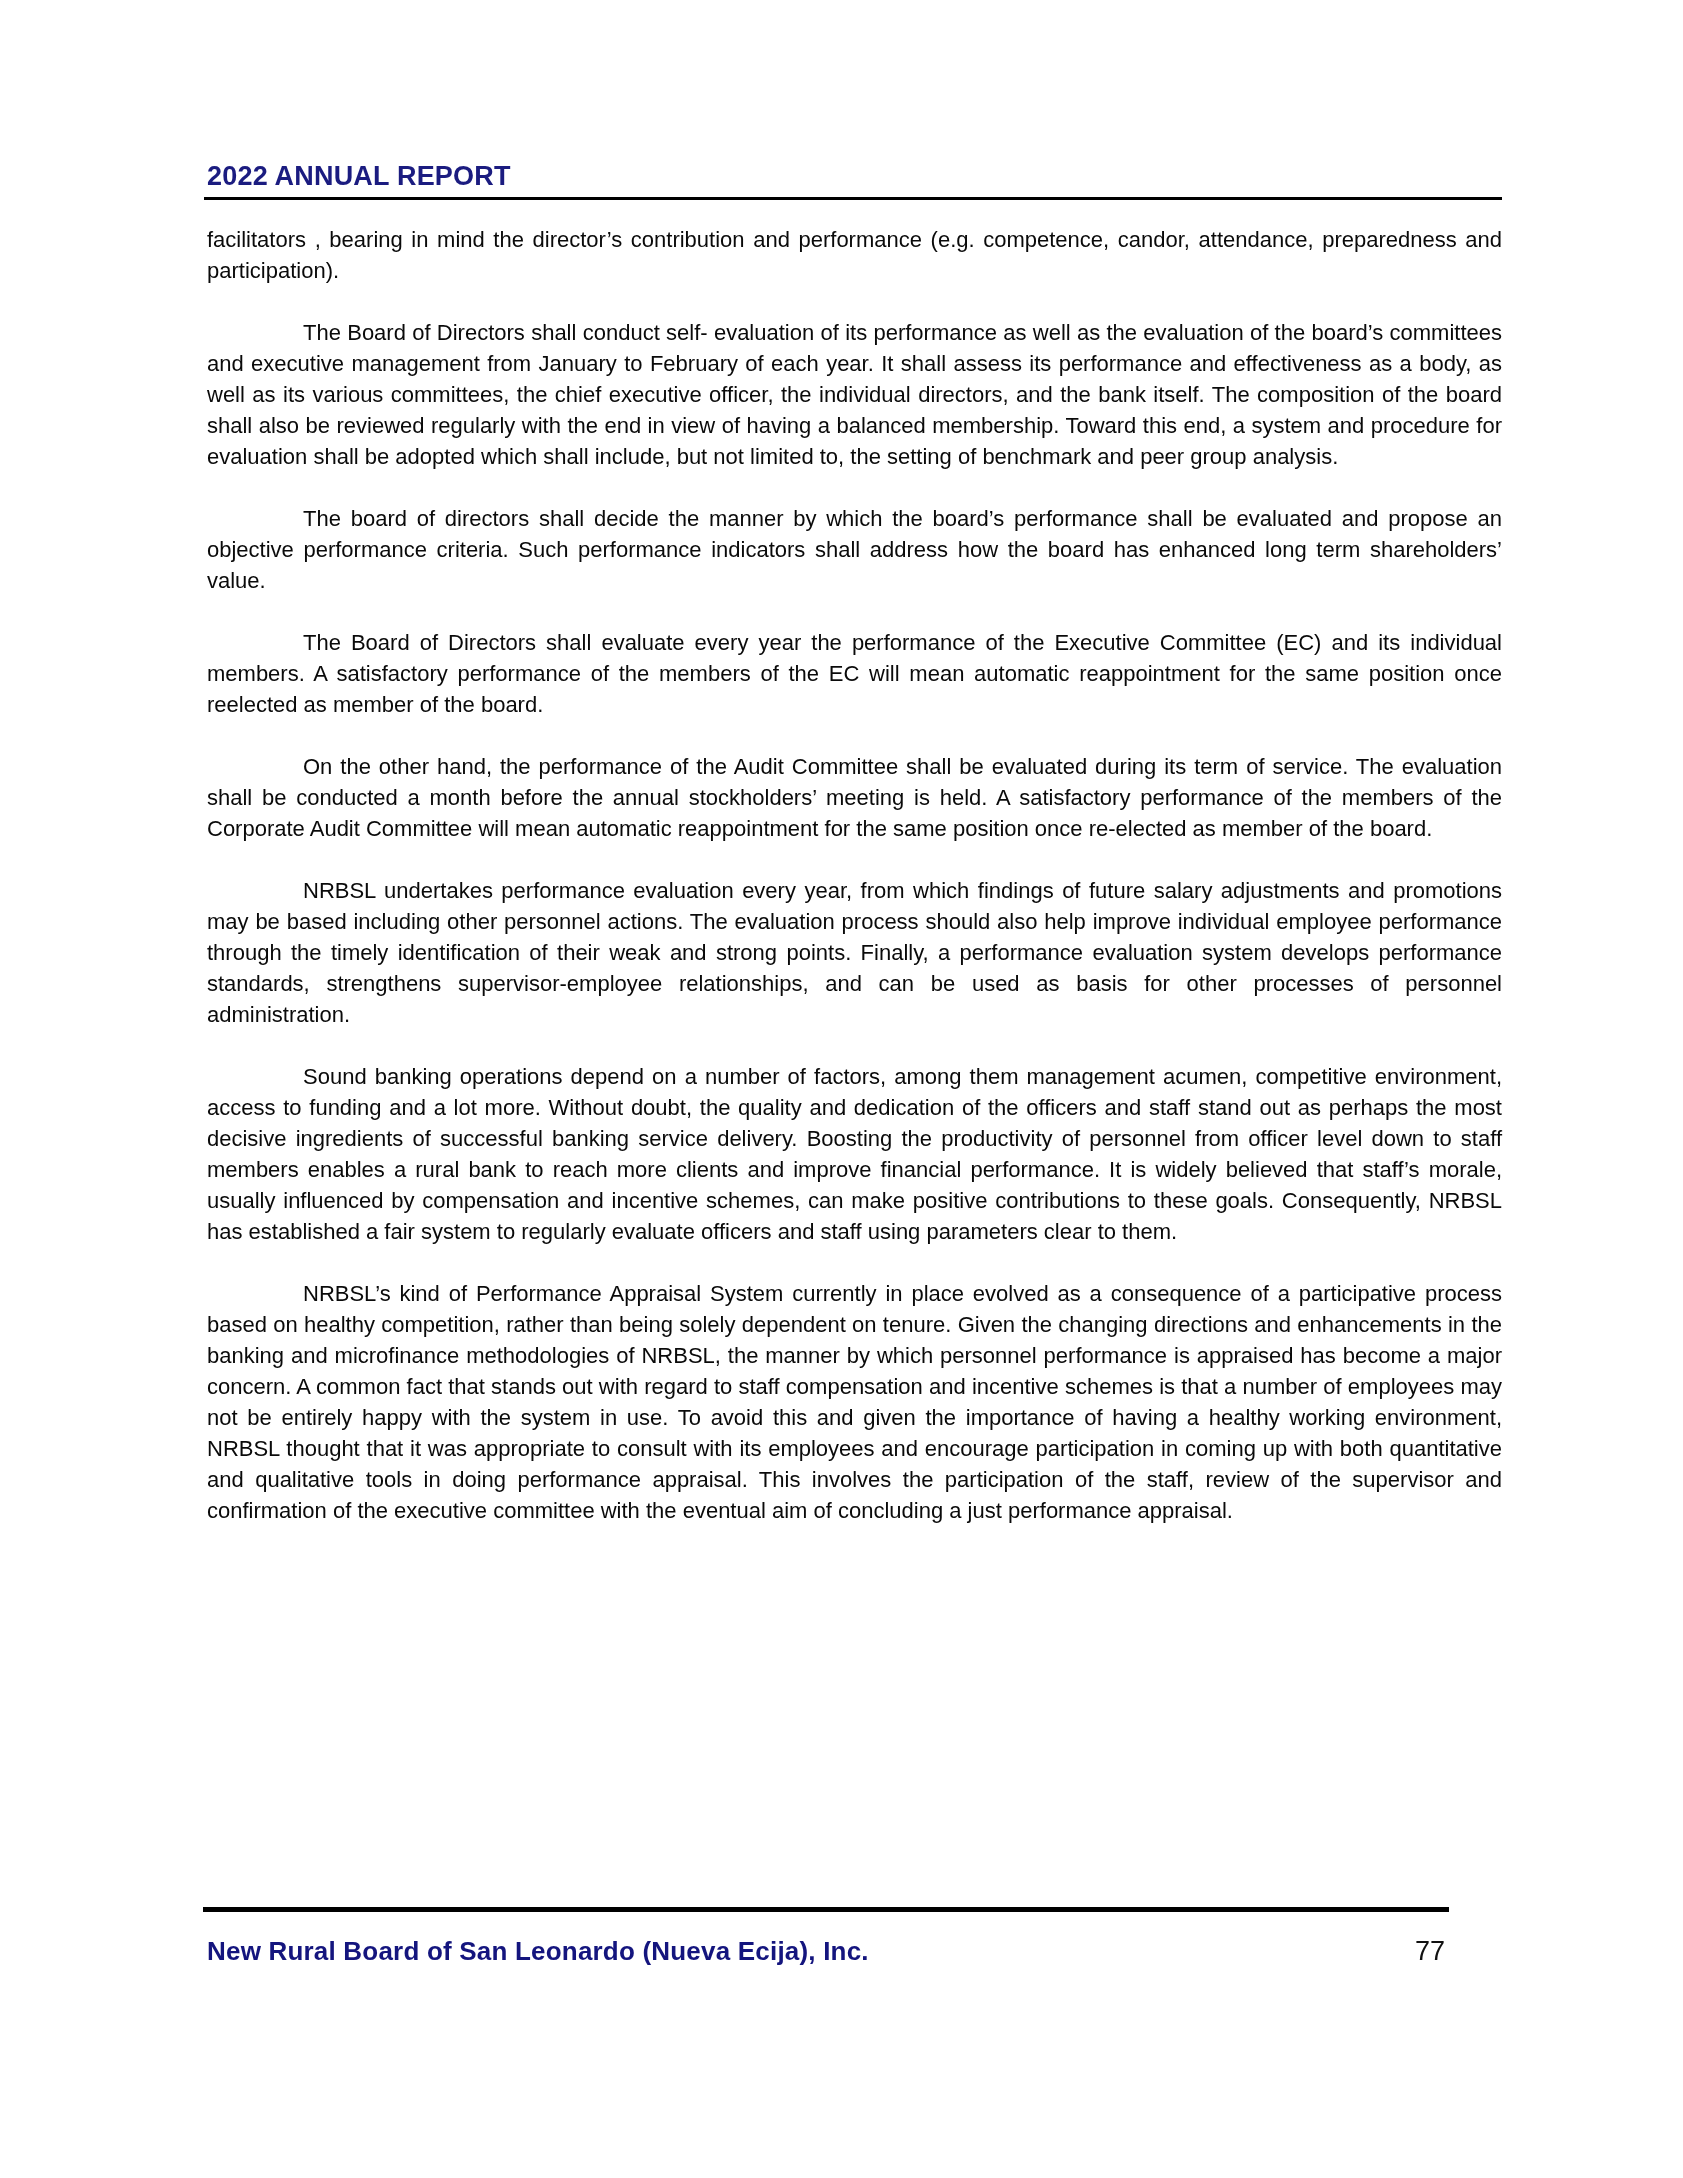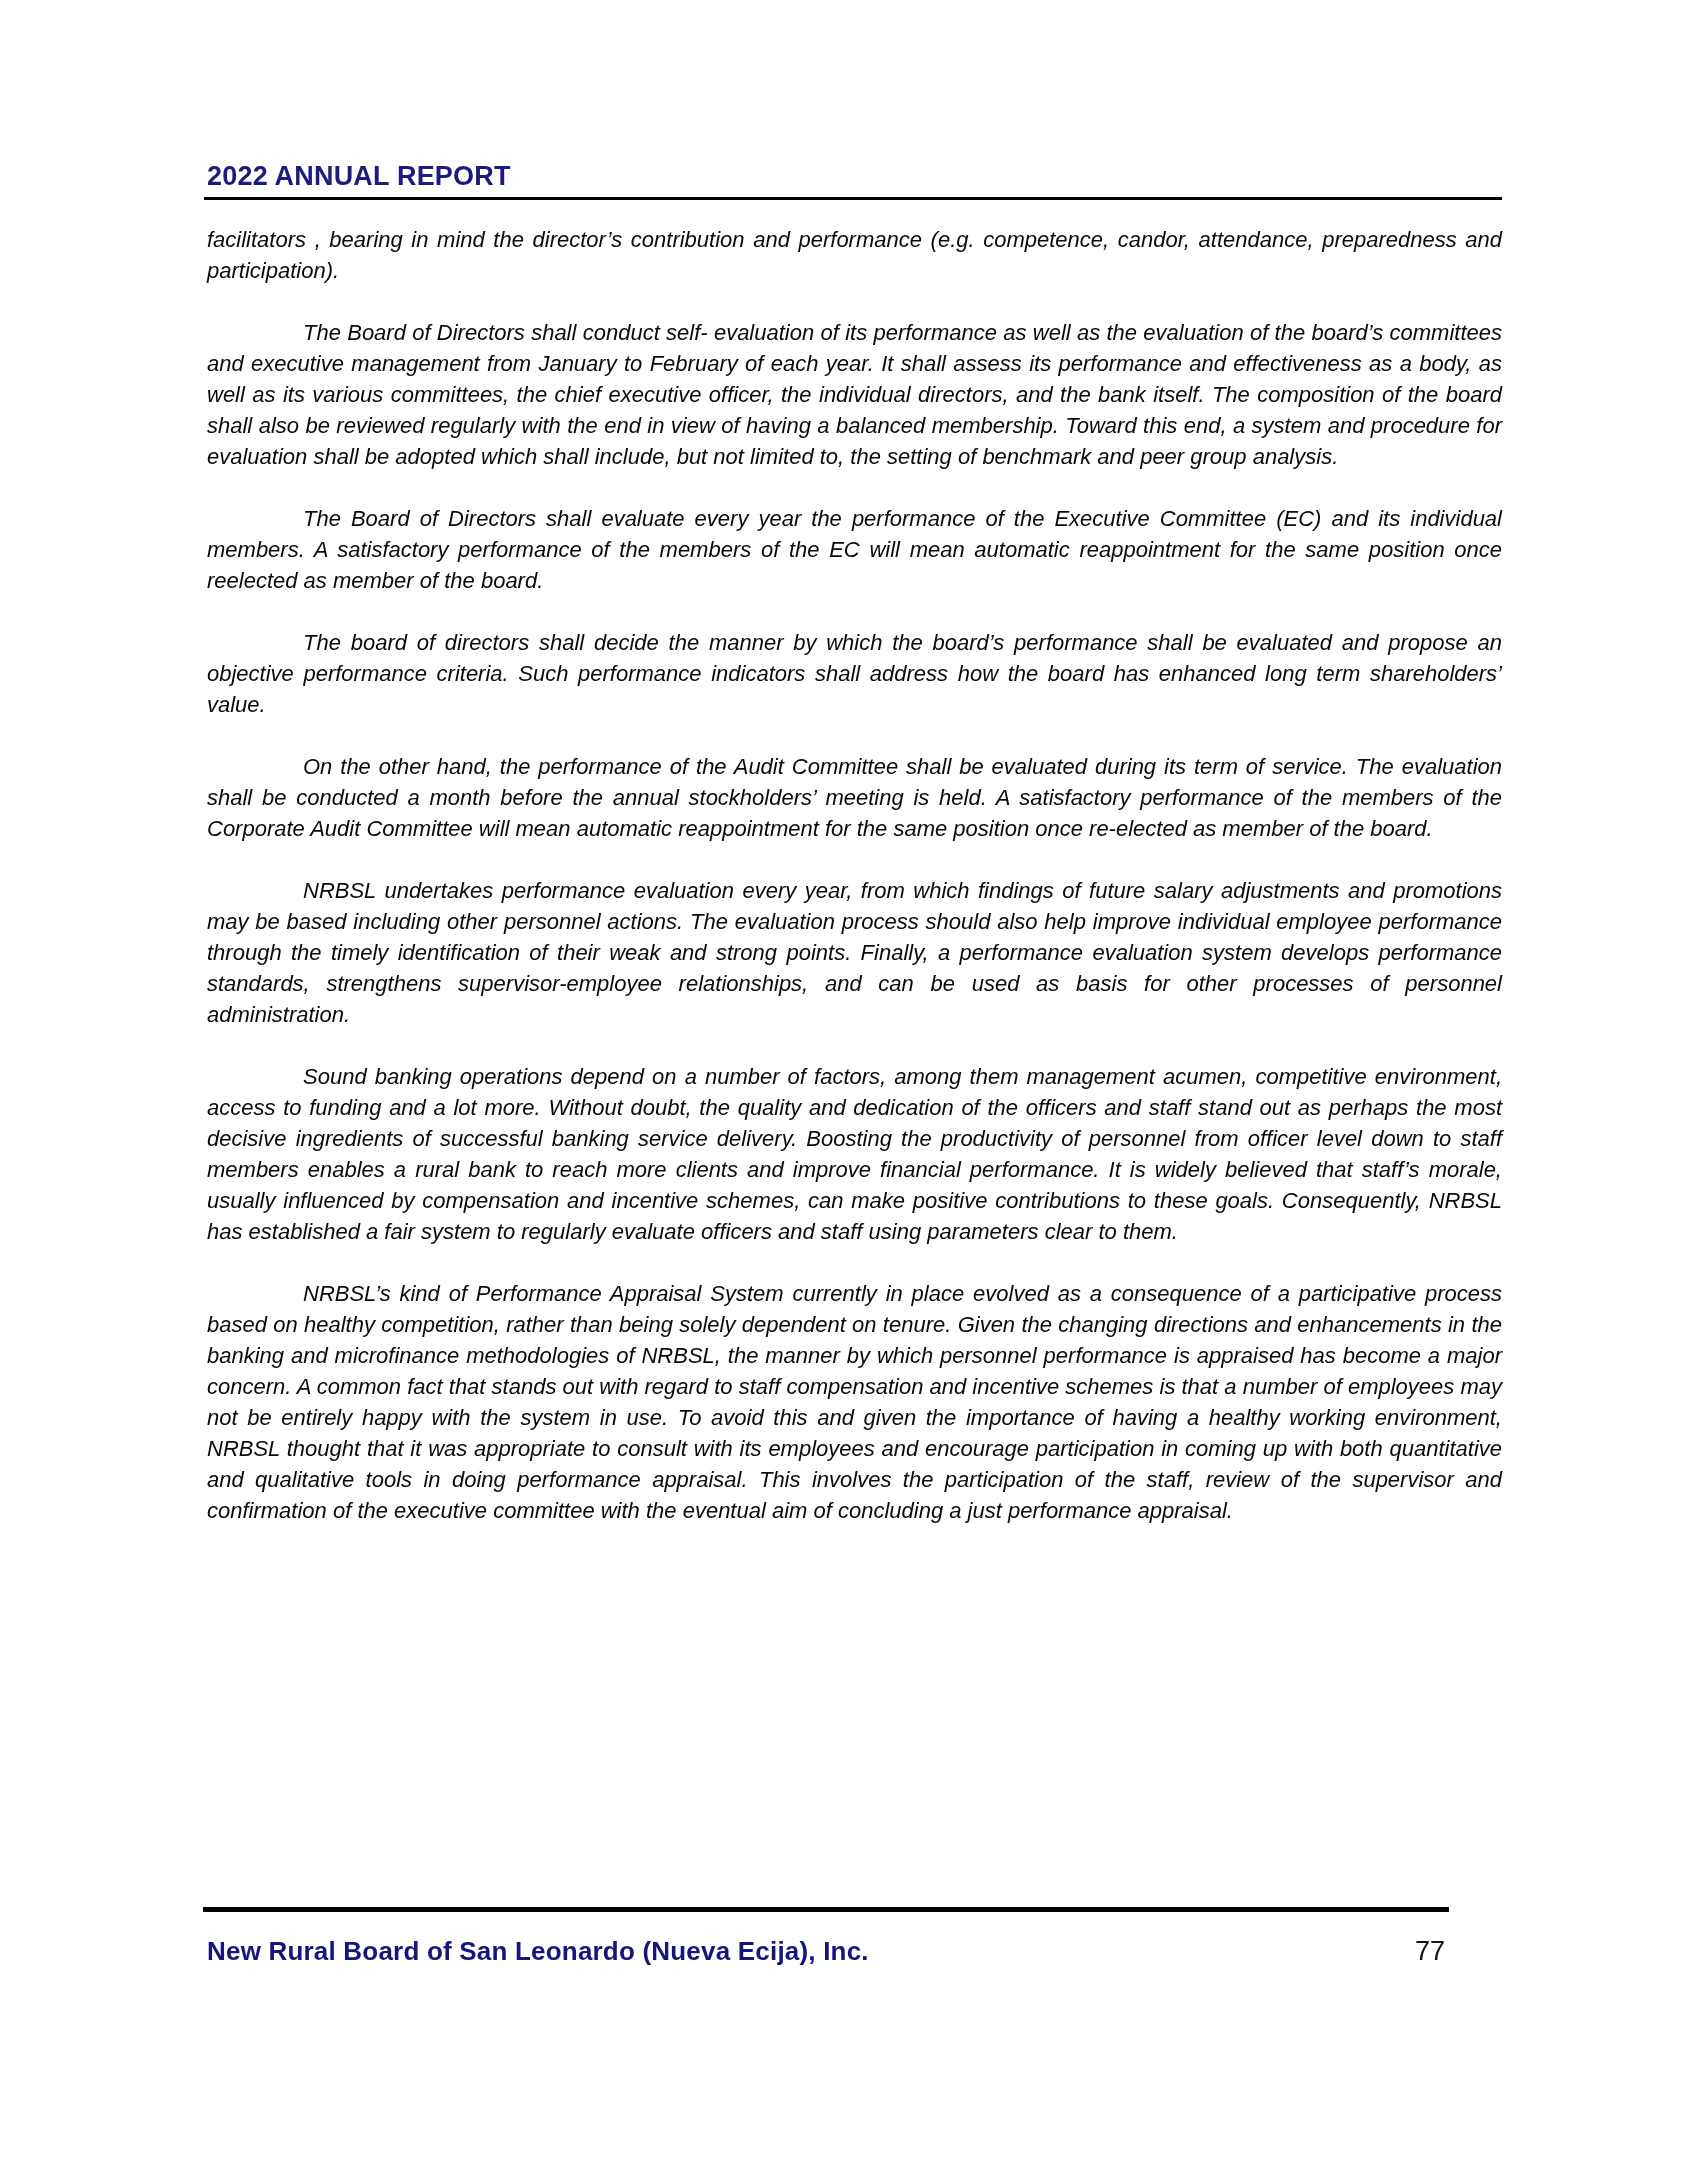--- a/index.html
+++ b/index.html
@@ -33,21 +33,20 @@
     margin-left: -3px;
   }
   .body-text { margin-top: 24px; }
   .para {
     font-size: 22px;
     line-height: 31px;
     margin: 0 0 31px 0;
     text-align: justify;
     text-justify: inter-word;
     color: #0a0a0a;
-    font-style: italic;
   }
   .para.indent { text-indent: 96px; }
   .section-heading {
     font-size: 23px;
     font-weight: bold;
     line-height: 31px;
     color: #000000;
     margin: 61px 0 31px 0;
     text-align: left;
   }
@@ -89,23 +88,23 @@
     <div class="header-title">2022 ANNUAL REPORT</div>
 
     <div class="header-rule"></div>
 
     <div class="body-text">
 
       <p class="para">facilitators , bearing in mind the director’s contribution and performance (e.g. competence, candor, attendance, preparedness and participation).</p>
 
       <p class="para indent">The Board of Directors shall conduct self- evaluation of its performance as well as the evaluation of the board’s committees and executive management from January to February of each year. It shall assess its performance and effectiveness as a body, as well as its various committees, the chief executive officer, the individual directors, and the bank itself. The composition of the board shall also be reviewed regularly with the end in view of having a balanced membership. Toward this end, a system and procedure for evaluation shall be adopted which shall include, but not limited to, the setting of benchmark and peer group analysis.</p>
 
+      <p class="para indent">The board of directors shall decide the manner by which the board’s performance shall be evaluated and propose an objective performance criteria. Such performance indicators shall address how the board has enhanced long term shareholders’ value.</p>
+
       <p class="para indent">The Board of Directors shall evaluate every year the performance of the Executive Committee (EC) and its individual members.  A satisfactory performance of the members of the EC will mean automatic reappointment for the same position once reelected as member of the board.</p>
-
-      <p class="para indent">The board of directors shall decide the manner by which the board’s performance shall be evaluated and propose an objective performance criteria. Such performance indicators shall address how the board has enhanced long term shareholders’ value.</p>
 
       <p class="para indent">On the other hand, the performance of the Audit Committee shall be evaluated during its term of service. The evaluation shall be conducted a month before the annual stockholders’ meeting is held. A satisfactory performance of the members of the Corporate Audit Committee will mean automatic reappointment for the same position once re-elected as member of the board.</p>
 
 
       <p class="para indent">NRBSL undertakes performance evaluation every year, from which findings of future salary adjustments and promotions may be based including other personnel actions. The evaluation process should also help improve individual employee performance through the timely identification of their weak and strong points. Finally, a performance evaluation system develops performance standards, strengthens supervisor-employee relationships, and can be used as basis for other processes of personnel administration.</p>
 
       <p class="para indent">Sound banking operations depend on a number of factors, among them management acumen, competitive environment, access to funding and a lot more. Without doubt, the quality and dedication of the officers and staff stand out as perhaps the most decisive ingredients of successful banking service delivery. Boosting the productivity of personnel from officer level down to staff members enables a rural bank to reach more clients and improve financial performance. It is widely believed that staff’s morale, usually influenced by compensation and incentive schemes, can make positive contributions to these goals. Consequently, NRBSL has established a fair system to regularly evaluate officers and staff using parameters clear to them.</p>
 
       <p class="para indent">NRBSL’s kind of Performance Appraisal System currently in place evolved as a consequence of a participative process based on healthy competition, rather than being solely dependent on tenure. Given the changing directions and enhancements in the banking and microfinance methodologies of NRBSL, the manner by which personnel performance is appraised has become a major concern. A common fact that stands out with regard to staff compensation and incentive schemes is that a number of employees may not be entirely happy with the system in use. To avoid this and given the importance of having a healthy working environment, NRBSL thought that it was appropriate to consult with its employees and encourage participation in coming up with both quantitative and qualitative tools in doing performance appraisal. This involves the participation of the staff, review of the supervisor and confirmation of the executive committee with the eventual aim of concluding a just performance appraisal.</p>
 

